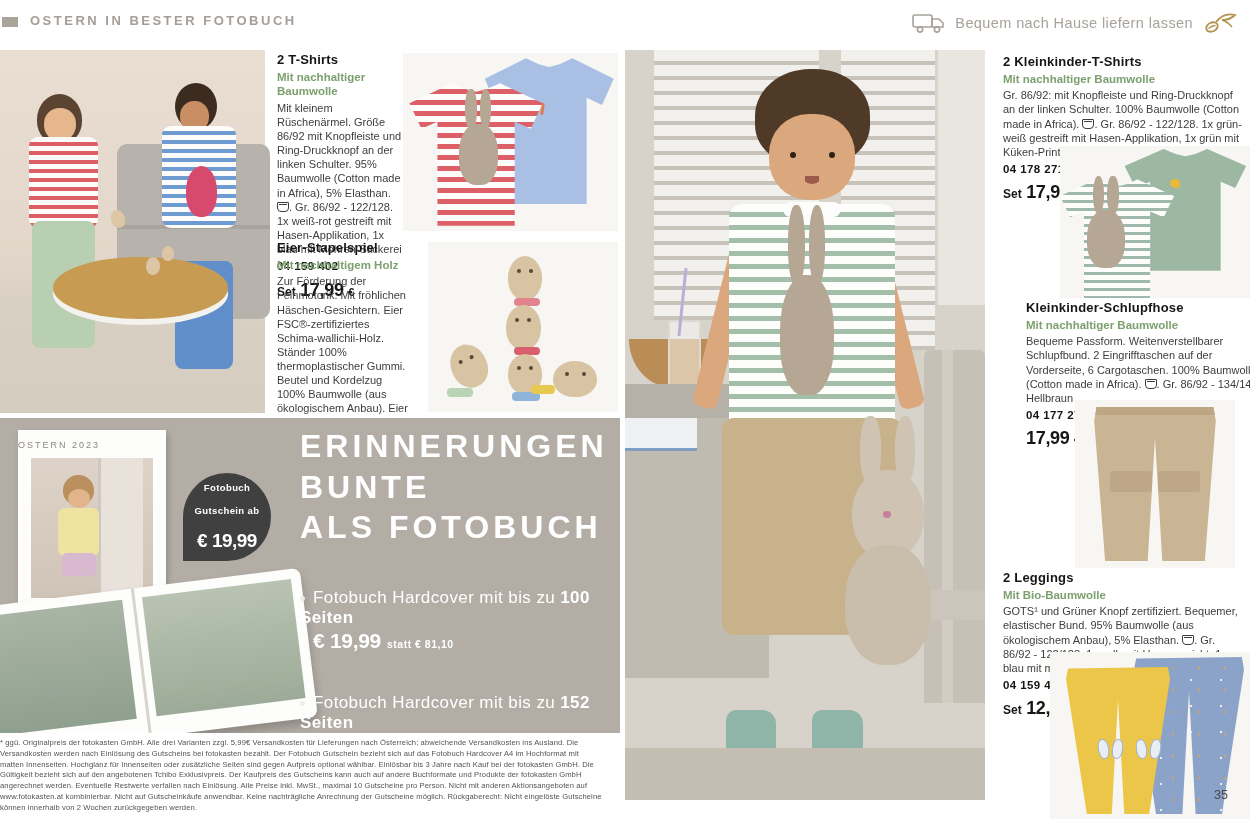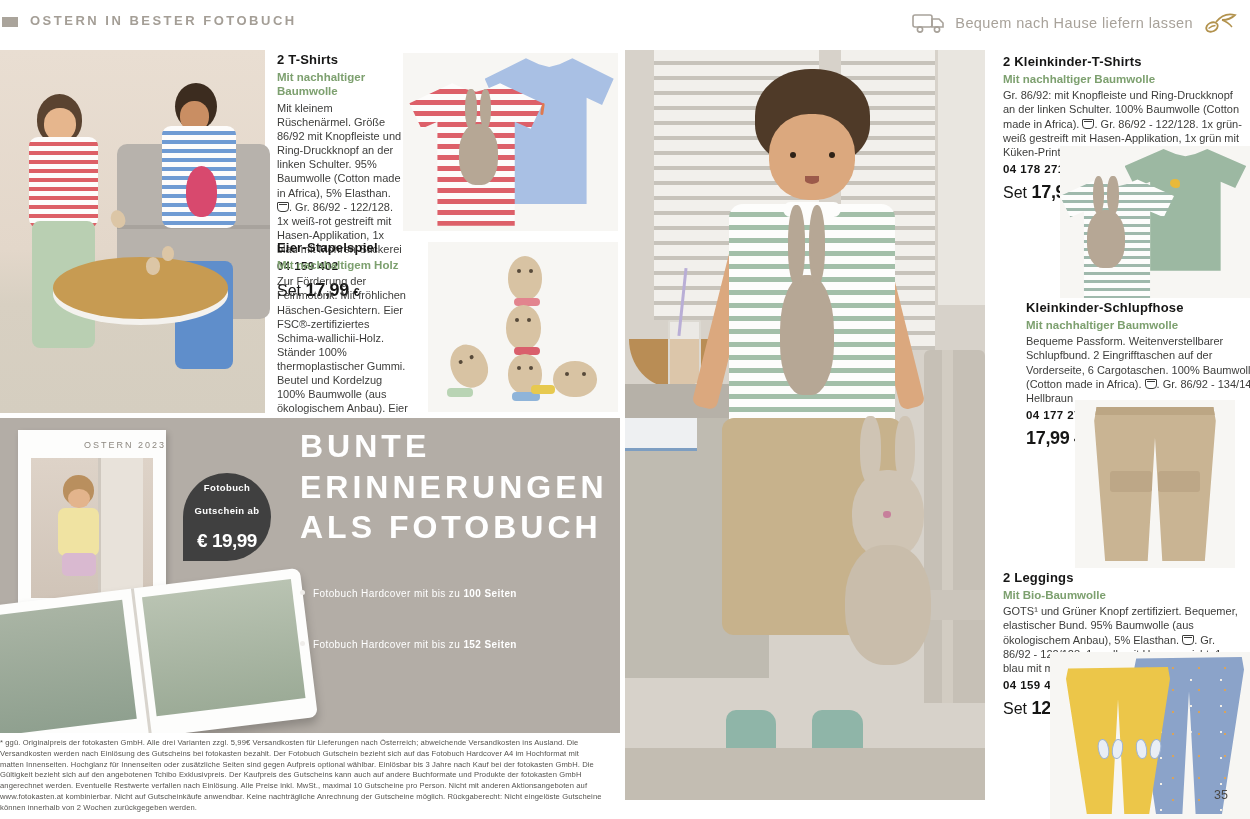--- a/index.html
+++ b/index.html
@@ -13,21 +13,21 @@
   .hdr-right{right:12px;top:10px;display:flex;align-items:center;gap:9px;}
   .hdr-right .txt{font-size:14.5px;color:#a8a29a;letter-spacing:0.4px;}
 
   
   .prod{line-height:1.28;}
   .ptitle{font-size:13px;font-weight:bold;color:#161615;letter-spacing:0.2px;}
   .psub{font-size:11.5px;font-weight:bold;color:#7da06f;margin-top:1px;}
   .pbody{font-size:11px;color:#3d3d3b;margin-top:2px;}
   .particle{font-size:11.5px;font-weight:bold;color:#161615;margin-top:3px;letter-spacing:0.4px;}
   .pprice{margin-top:5px;color:#161615;}
-  .pprice .set{font-size:16px;font-weight:normal;margin-top:44px;}
+  .pprice .set{font-size:12px;font-weight:bold;margin-top:44px;}
   .pprice .amt{font-size:18px;font-weight:bold;letter-spacing:-0.3px;}
   .pprice .eur{font-size:11px;font-weight:bold;}
   .care{display:inline-block;width:10px;height:8px;border:1px solid #3d3d3b;border-radius:1px 1px 4px 4px;
         vertical-align:-1px;position:relative;}
   .care::after{content:"";position:absolute;left:1px;right:1px;top:1px;height:2px;border-top:1px solid #3d3d3b;}
 
   
   .shot{background:#f7f6f3;overflow:hidden;}
 
   
@@ -97,41 +97,41 @@
   .plush{position:absolute;left:63%;top:56%;width:20%;height:12%;background:#cfc4b4;border-radius:48%;}
   .plush::before,.plush::after{content:"";position:absolute;top:-60%;width:28%;height:75%;background:#cfc4b4;border-radius:45%;}
   .plush::before{left:12%;} .plush::after{right:12%;}
   .plush b{position:absolute;left:44%;top:45%;width:8px;height:7px;background:#c77f9b;border-radius:50% 50% 60% 60%;}
   .plush-body{position:absolute;left:61%;top:66%;width:24%;height:16%;background:#c9bdab;border-radius:45%;}
   .floorC{position:absolute;left:0;top:93%;width:100%;height:7%;background:#c3bdb2;}
 
   
   .promo{left:0;top:418px;width:620px;height:315px;background:#b3ada6;overflow:hidden;}
   .book{position:absolute;left:18px;top:12px;width:148px;height:178px;background:#fdfdfc;box-shadow:2px 3px 6px rgba(0,0,0,.18);}
-  .book-title{position:absolute;left:0;top:10px;width:100%;text-align:right;font-size:9px;letter-spacing:2px;color:#8d8880;}
+  .book-title{position:absolute;left:0;top:10px;width:100%;text-align:left;font-size:9px;letter-spacing:2px;color:#8d8880;}
   .book-photo{position:absolute;left:13px;top:28px;width:122px;height:140px;background:linear-gradient(180deg,#ded3c8,#d0c4b8);overflow:hidden;}
   .bk-door{position:absolute;left:55%;top:0;width:34%;height:100%;background:#e8e2da;border-left:3px solid #cfc8bf;}
   .bk-hair{position:absolute;left:26%;top:12%;width:26%;height:22%;background:#b98f5e;border-radius:50%;}
   .bk-face{position:absolute;left:30%;top:22%;width:18%;height:14%;background:#e3b48c;border-radius:48%;}
   .bk-shirt{position:absolute;left:22%;top:36%;width:34%;height:34%;background:#f0e3a2;border-radius:7px;}
   .bk-shorts{position:absolute;left:25%;top:68%;width:28%;height:16%;background:#d9b9d0;border-radius:5px;}
   .openbook{position:absolute;left:-30px;top:170px;width:340px;height:150px;background:#fdfdfc;border-radius:8px;
             transform:rotate(-7deg);box-shadow:0 6px 10px rgba(0,0,0,.22);}
   .openbook::after{content:"";position:absolute;left:50%;top:0;width:3px;height:100%;background:#d8d4cd;}
   .ob-photo{position:absolute;top:10px;width:44%;height:80%;background:linear-gradient(180deg,#a9b4a4,#8fa08f);}
   .ob-photo.l{left:3%;} .ob-photo.r{right:3%;background:linear-gradient(180deg,#b9c3b2,#9cab97);}
   .badge{position:absolute;left:183px;top:55px;width:88px;height:88px;background:#404040;border-radius:50% 50% 50% 0;
          color:#fff;text-align:center;display:flex;flex-direction:column;justify-content:center;gap:12px;}
   .badge .s{font-size:9.5px;font-weight:bold;letter-spacing:.4px;}
   .badge .p{font-size:19px;font-weight:bold;margin-top:2px;letter-spacing:-0.5px;}
   .promo-txt{position:absolute;left:300px;top:8px;width:310px;color:#fff;}
   .promo-h{font-size:32px;font-weight:bold;letter-spacing:4px;line-height:1.27;}
   .promo-sub{margin-top:14px;font-size:14.5px;font-weight:bold;letter-spacing:1px;line-height:1.5;}
   .offer{margin-top:15px;}
-  .offer .lbl{font-size:10px;letter-spacing:.4px;margin-top:40px;}
+  .offer .lbl{font-size:17px;letter-spacing:.4px;margin-top:40px;}
   .offer .lbl b{font-weight:bold;}
   .offer .dot{display:inline-block;width:5px;height:5px;border-radius:50%;background:#efedea;margin-right:8px;vertical-align:2px;}
   .offer .row2{margin-top:1px;padding-left:13px;}
   .offer .big{font-size:21px;font-weight:bold;letter-spacing:-0.3px;}
   .offer .statt{font-size:10.5px;font-weight:bold;margin-left:6px;letter-spacing:.5px;}
 
   
   .shot-tees2{left:1060px;top:146px;width:190px;height:152px;}
   .tee-sage{position:absolute;left:34%;top:2%;width:64%;height:80%;background:#9cb8a2;}
   .chick{position:absolute;left:58%;top:22%;width:10px;height:9px;background:#e8b93b;border-radius:50% 50% 40% 60%;}
@@ -272,27 +272,28 @@
     <div class="ob-photo l"></div>
       <div class="ob-photo r"></div>
   </div>
   <div class="badge">
     <span class="s">Fotobuch</span>
     <span class="s">Gutschein ab</span>
     <span class="p">€ 19,99</span>
   </div>
   <div class="promo-txt">
     <div class="promo-h">
+      <div>ERINNERUNGEN</div>
       <div>BUNTE</div>
-      <div>ERINNERUNGEN</div>
       <div>ALS FOTOBUCH</div>
     </div>
 
     <div class="offer">
       <div class="lbl"><span class="dot"></span><span>Fotobuch Hardcover mit bis zu </span><b>100 Seiten</b></div>
+      <div class="row2"><span class="big">€ 19,99</span><span class="statt">statt € 81,10</span></div>
     </div>
     <div class="offer">
       <div class="lbl"><span class="dot"></span><span>Fotobuch Hardcover mit bis zu </span><b>152 Seiten</b></div>
     </div>
 
   </div>
 </div>
 
 <div class="abs photoC">
   <div class="shutter" style="left:8%;top:0;width:46%;height:36%;"></div>

